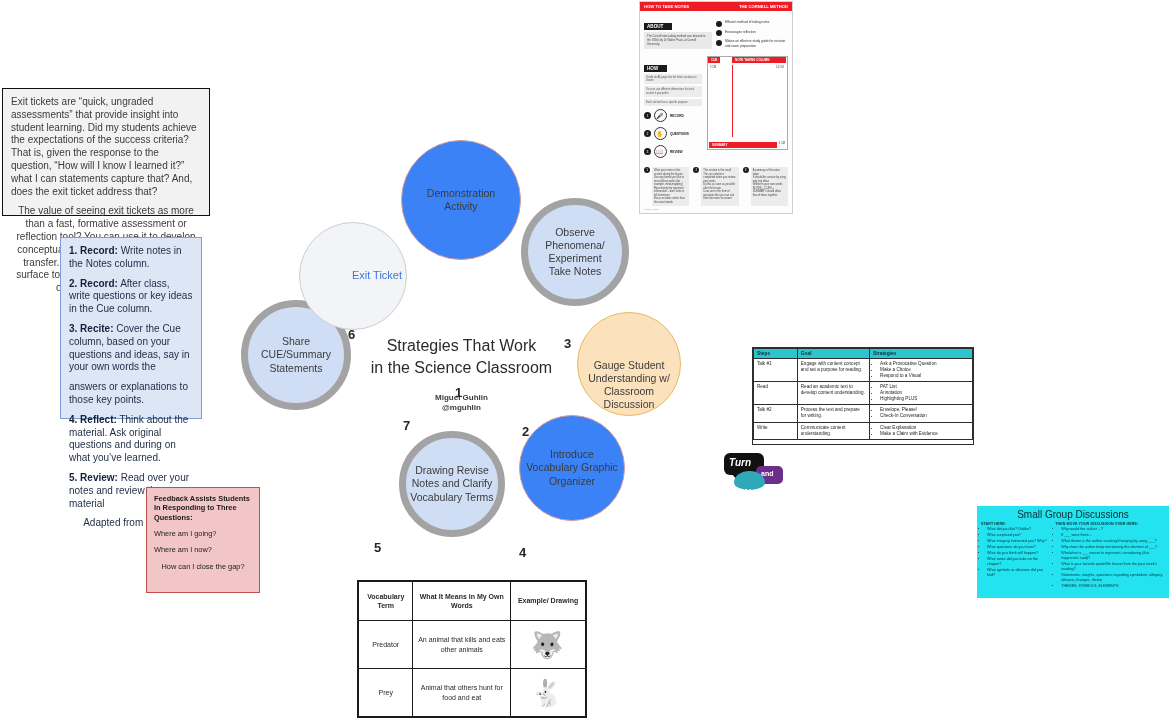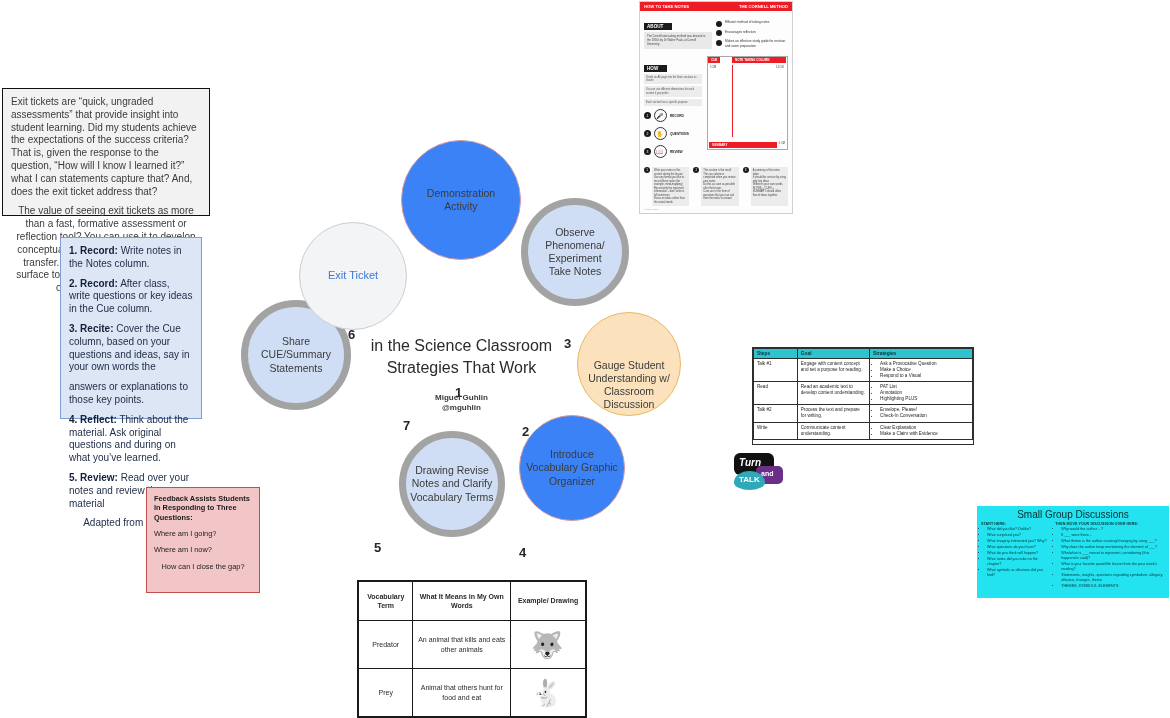--- a/index.html
+++ b/index.html
@@ -37,21 +37,21 @@
   .petal span{display:block;}
   .link-text{color:#3b78d8;font-size:11px;}
 
   #petal-1{left:164px;top:0px;width:120px;height:120px;}
   #petal-2{left:284px;top:58px;width:108px;height:108px;}
   #petal-3{left:340px;top:172px;width:104px;height:104px;}
   #petal-4{left:282px;top:275px;width:106px;height:106px;}
   #petal-5{left:162px;top:291px;width:106px;height:106px;}
   #petal-6{left:62px;top:270px;width:108px;height:108px;}
   #petal-7{left:4px;top:160px;width:110px;height:110px;}
-  #petal-8{left:62px;top:82px;width:108px;height:108px;}
+  #petal-8{left:62px;top:82px;width:108px;height:108px;justify-content:flex-end;}
 
   .num{position:absolute;font-size:13px;font-weight:bold;color:#262626;}
   #num-1{left:218px;top:245px;}
   #num-2{left:285px;top:284px;}
   #num-3{left:327px;top:196px;}
   #num-4{left:282px;top:405px;}
   #num-5{left:137px;top:400px;}
   #num-6{left:111px;top:187px;}
   #num-7{left:166px;top:278px;}
 
@@ -81,32 +81,32 @@
      padding:2px 3px;border:1px solid #2e2e2e;}
   #steps-table td{border:1px solid #2e2e2e;vertical-align:top;padding:2px 3px;line-height:1.32;}
   #steps-table ul{margin:0;padding-left:7px;}
   #steps-table li{margin:0;}
   #steps-table .cs{width:20%;}
   #steps-table .cg{width:33%;}
   #steps-table .cst{width:47%;}
 
   
   #turn-talk{left:722px;top:452px;width:62px;height:40px;background:#ffffff;}
-  #tt-bubble-turn{position:absolute;left:12px;top:1px;width:40px;height:22px;
+  #tt-bubble-turn{position:absolute;left:2px;top:1px;width:40px;height:22px;
      background:#111;border-radius:6px;}
   #tt-bubble-turn:after{content:"";position:absolute;left:7px;bottom:-6px;width:0;height:0;
      border-left:7px solid transparent;border-right:3px solid transparent;border-top:8px solid #111;}
   #tt-turn-label{position:absolute;left:5px;top:4px;color:#fff;font-size:10px;font-weight:bold;
      font-style:italic;}
   #tt-bubble-and{position:absolute;left:34px;top:14px;width:27px;height:18px;background:#6b2f8a;
      border-radius:5px;}
   #tt-and-label{position:absolute;left:5px;top:4px;color:#fff;font-size:7px;font-weight:bold;}
   #tt-bubble-talk{position:absolute;left:12px;top:19px;width:31px;height:19px;background:#2fa8b8;
      border-radius:50% 50% 50% 50%/60% 60% 40% 40%;}
-  #tt-talk-label{position:absolute;left:5px;top:4px;color:#fff;font-size:8px;font-weight:bold;}
+  #tt-talk-label{position:absolute;left:5px;top:16px;color:#fff;font-size:8px;font-weight:bold;}
 
   
   #small-group{left:977px;top:506px;width:192px;height:92px;background:#22e3ef;
      box-sizing:border-box;padding:3px 4px;color:#063a40;overflow:hidden;}
   #sg-title{text-align:center;font-size:10px;color:#0b2b2f;margin-bottom:2px;}
   #sg-cols{display:flex;gap:4px;}
   #sg-left{width:39%;}
   #sg-right{width:61%;}
   .sg-head{font-size:3.6px;font-weight:bold;letter-spacing:.1px;margin-bottom:1px;}
   .sg-list{margin:0;padding-left:6px;font-size:3.7px;line-height:1.35;}
@@ -237,22 +237,22 @@
 
   <div class="num" id="num-1">1</div>
   <div class="num" id="num-2">2</div>
   <div class="num" id="num-3">3</div>
   <div class="num" id="num-4">4</div>
   <div class="num" id="num-5">5</div>
   <div class="num" id="num-6">6</div>
   <div class="num" id="num-7">7</div>
 
   <div id="diagram-title">
+    <div>Strategies That Work</div>
     <div>in the Science Classroom</div>
-    <div>Strategies That Work</div>
   </div>
   <div id="diagram-credit">
     <div>Miguel Guhlin</div>
     <div>@mguhlin</div>
   </div>
 </div>
 
 <div class="abs" id="vocab-table">
   <table>
     <tbody>

